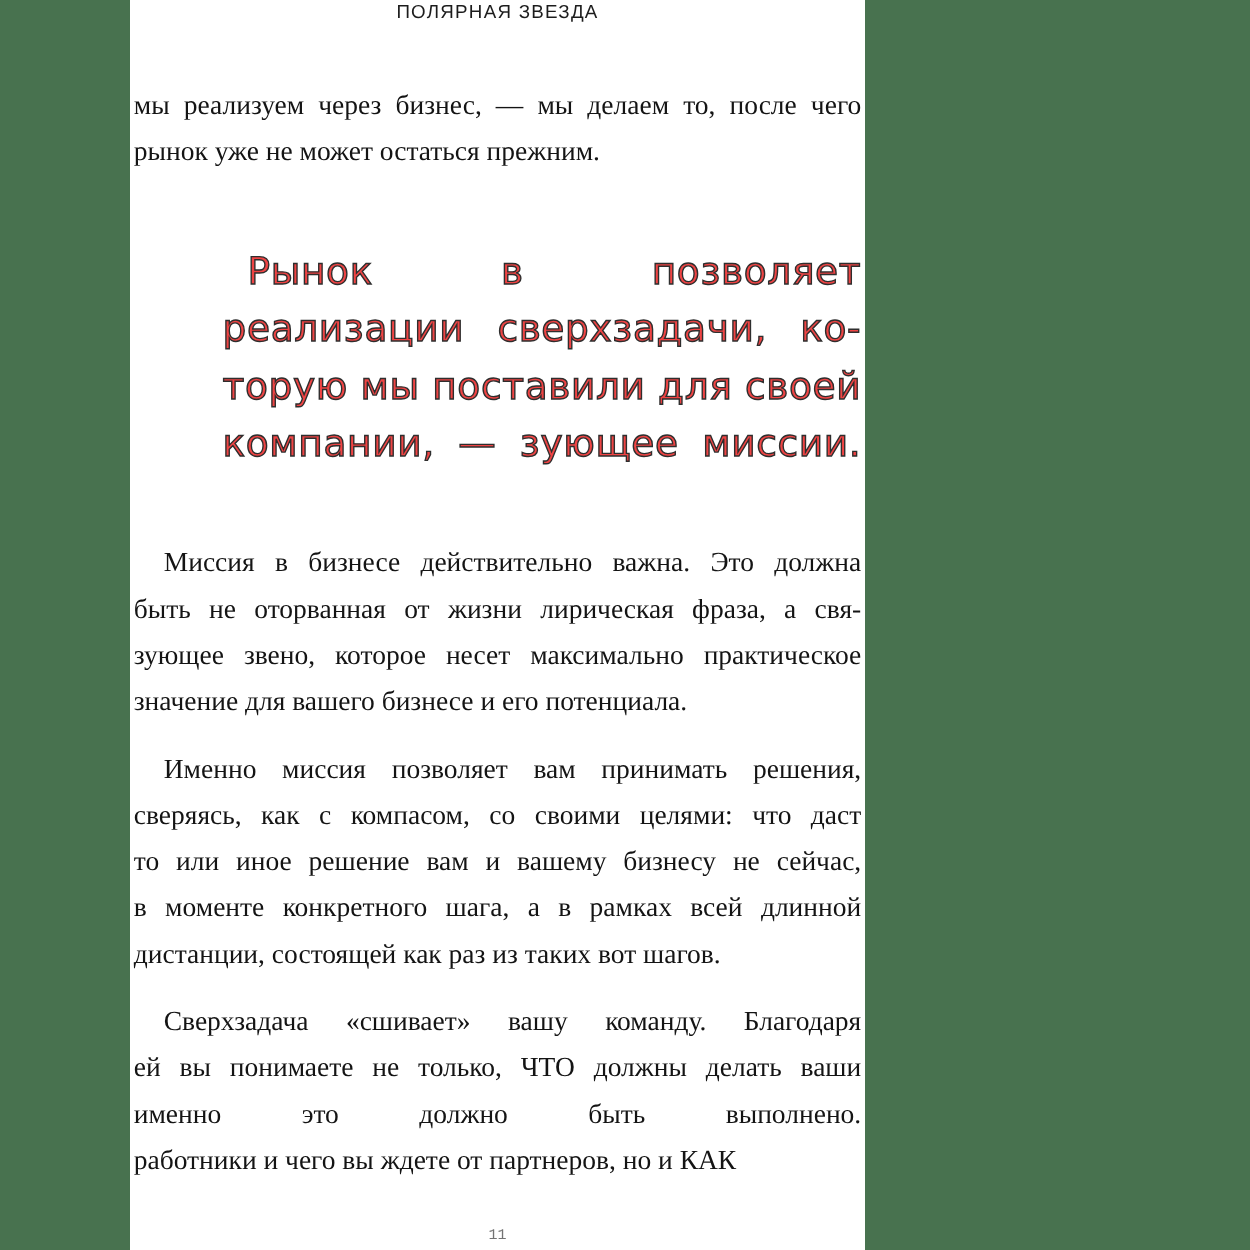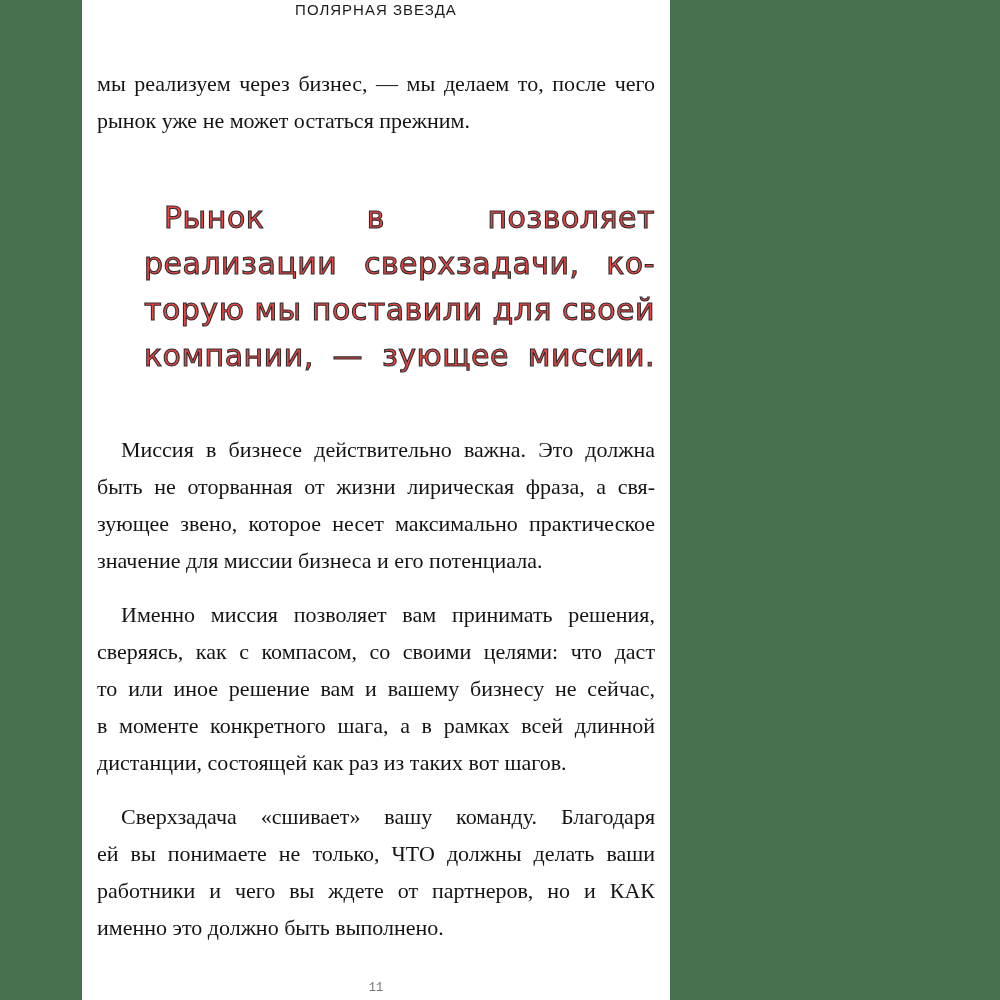--- a/index.html
+++ b/index.html
@@ -10,24 +10,24 @@
   }
   * { box-sizing: border-box; }
   html, body { margin: 0; padding: 0; }
   body {
     width: 1000px; height: 1000px; overflow: hidden;
     background: var(--bg);
     font-family: "Liberation Serif", "DejaVu Serif", serif;
   }
   .book-page {
     width: 588px; height: 1000px;
-    margin-left: 82px;
+    margin-left: 104px;
     background: var(--page);
     color: var(--ink);
-    padding: 0 15px;
+    padding: 0 3px;
   }
   .running-header {
     font-family: "Liberation Sans", "DejaVu Sans", sans-serif;
     font-size: 15px; line-height: 18px; letter-spacing: 1px;
     text-align: center;
     padding-top: 1px;
     color: #1c1c1c;
   }
   .para {
     font-size: 22px; line-height: 37px;
@@ -102,32 +102,32 @@
         <span>—</span>
         <span>зующее</span>
         <span>миссии.</span>
       </div>
     </div>
 
   <div class="para indent p-after-quote">
       <div class="line">Миссия в бизнесе действительно важна. Это должна</div>
       <div class="line">быть не оторванная от жизни лирическая фраза, а свя-</div>
       <div class="line">зующее звено, которое несет максимально практическое</div>
-      <div class="line">значение для миссии бизнеса и его потенциала.</div>
+      <div class="line">значение для вашего бизнесе и его потенциала.</div>
     </div>
 
   <div class="para indent p-mid">
       <div class="line">Именно миссия позволяет вам принимать решения,</div>
       <div class="line">сверяясь, как с компасом, со своими целями: что даст</div>
       <div class="line">то или иное решение вам и вашему бизнесу не сейчас,</div>
       <div class="line">в моменте конкретного шага, а в рамках всей длинной</div>
       <div class="line">дистанции, состоящей как раз из таких вот шагов.</div>
     </div>
 
   <div class="para indent p-mid">
       <div class="line">Сверхзадача «сшивает» вашу команду. Благодаря</div>
       <div class="line">ей вы понимаете не только, ЧТО должны делать ваши</div>
+      <div class="line">именно это должно быть выполнено.</div>
       <div class="line">работники и чего вы ждете от партнеров, но и КАК</div>
-      <div class="line">именно это должно быть выполнено.</div>
     </div>
 
   <div class="page-number">11</div>
 </div>
 
 </body></html>

